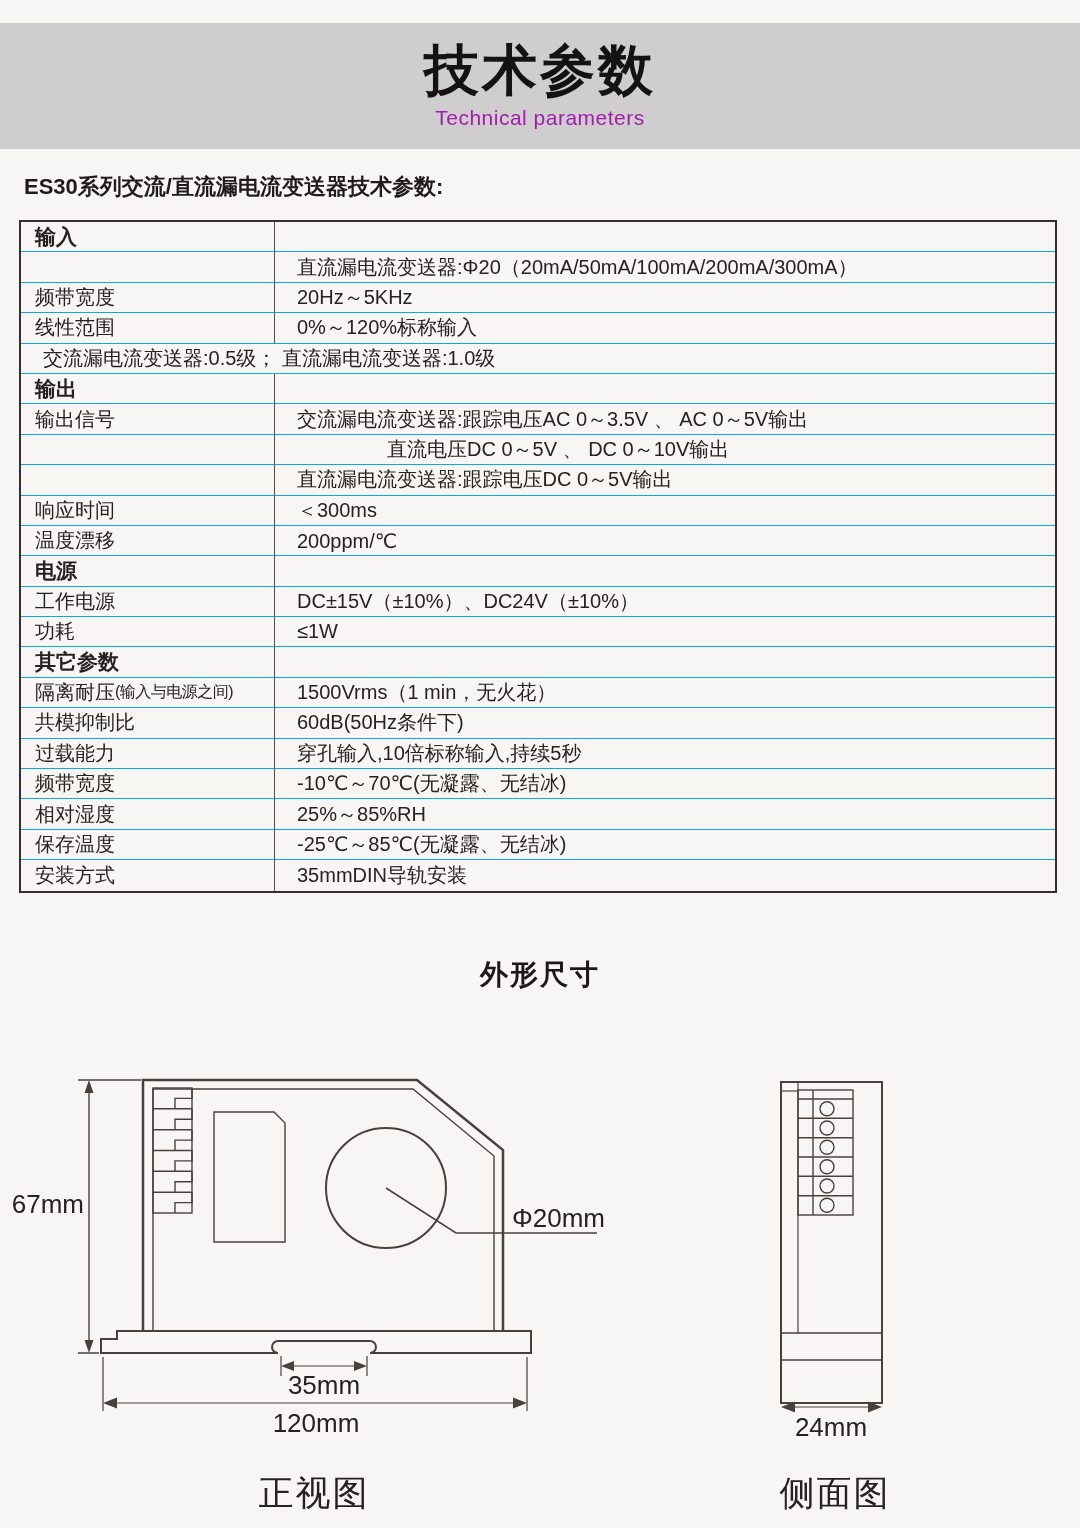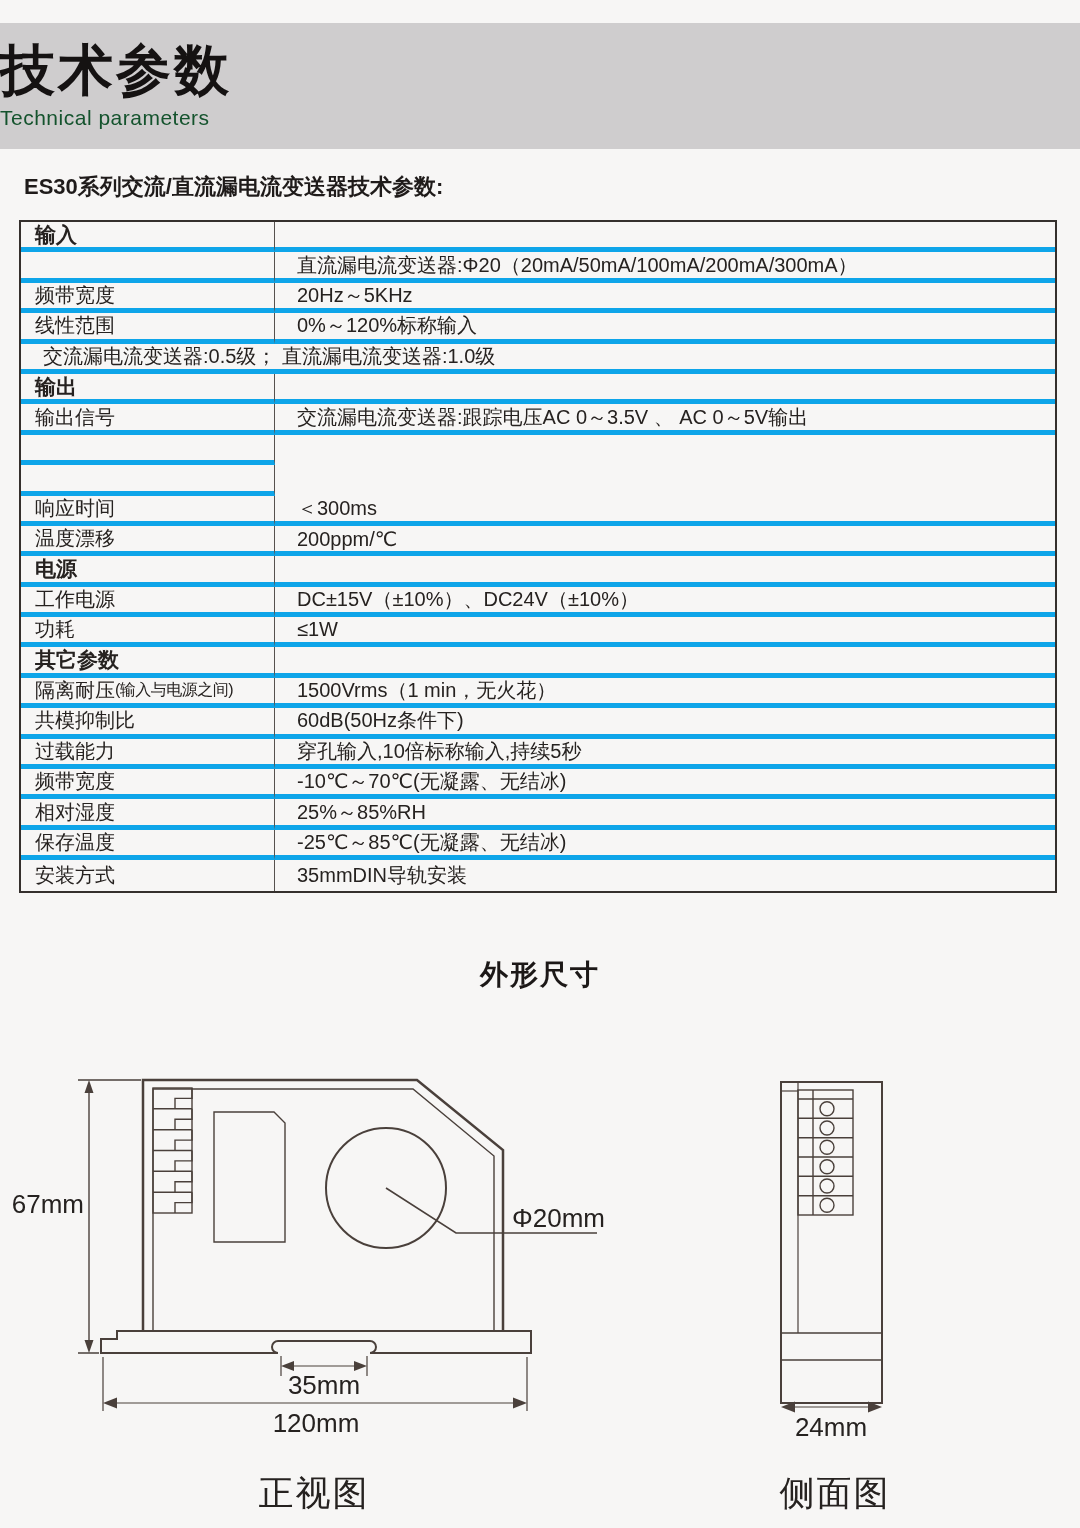--- a/index.html
+++ b/index.html
@@ -10,46 +10,46 @@
     color:#262220;
     position:relative;
     overflow:hidden;
   }
   .page{position:absolute;inset:0;width:1080px;height:1528px;}
 
   
   .banner{
     position:absolute;left:0;top:23px;width:1080px;height:126px;
     background:#cfcdce;
-    display:flex;flex-direction:column;justify-content:center;
+    display:flex;flex-direction:column;align-items:center;justify-content:center;
   }
   .banner .title{
     font-size:55px;font-weight:bold;color:#151212;letter-spacing:3px;line-height:1.05;
   }
   .banner .subtitle{
-    font-size:21px;color:#14532d;margin-top:6px;letter-spacing:.5px;
+    font-size:21px;color:#a21caf;margin-top:6px;letter-spacing:.5px;
   }
 
   
   .intro{
     position:absolute;left:24px;top:172px;
     font-size:22px;font-weight:bold;color:#1f1b1a;
   }
 
   
   .spec-table{
     position:absolute;left:19px;top:220px;width:1034px;
     border:2.5px solid #35302d;
     background:#f7f6f5;
   }
   .row{display:flex;height:30.4px;}
   .cell{
     display:flex;align-items:center;
     font-size:20px;color:#262220;
-    border-bottom:5px solid #0ea5e9;
+    border-bottom:1px solid #0ea5e9;
     box-sizing:border-box;
     white-space:nowrap;overflow:hidden;
   }
   .cell.label{
     width:254px;flex:0 0 254px;
     padding-left:14px;
     border-right:1.5px solid #56514e;
   }
   .cell.value{flex:1;padding-left:22px;}
   .cell.value.indent{padding-left:112px;}
@@ -107,23 +107,25 @@
       <div class="row section">
         <div class="cell label">输出</div>
         <div class="cell value"></div>
       </div>
       <div class="row">
         <div class="cell label">输出信号</div>
         <div class="cell value">交流漏电流变送器:跟踪电压AC 0～3.5V 、 AC 0～5V输出</div>
       </div>
       <div class="row">
         <div class="cell label"></div>
+        <div class="cell value indent">直流电压DC 0～5V 、 DC 0～10V输出</div>
       </div>
       <div class="row">
         <div class="cell label"></div>
+        <div class="cell value">直流漏电流变送器:跟踪电压DC 0～5V输出</div>
       </div>
       <div class="row">
         <div class="cell label">响应时间</div>
         <div class="cell value">＜300ms</div>
       </div>
       <div class="row">
         <div class="cell label">温度漂移</div>
         <div class="cell value">200ppm/℃</div>
       </div>
       <div class="row section">

